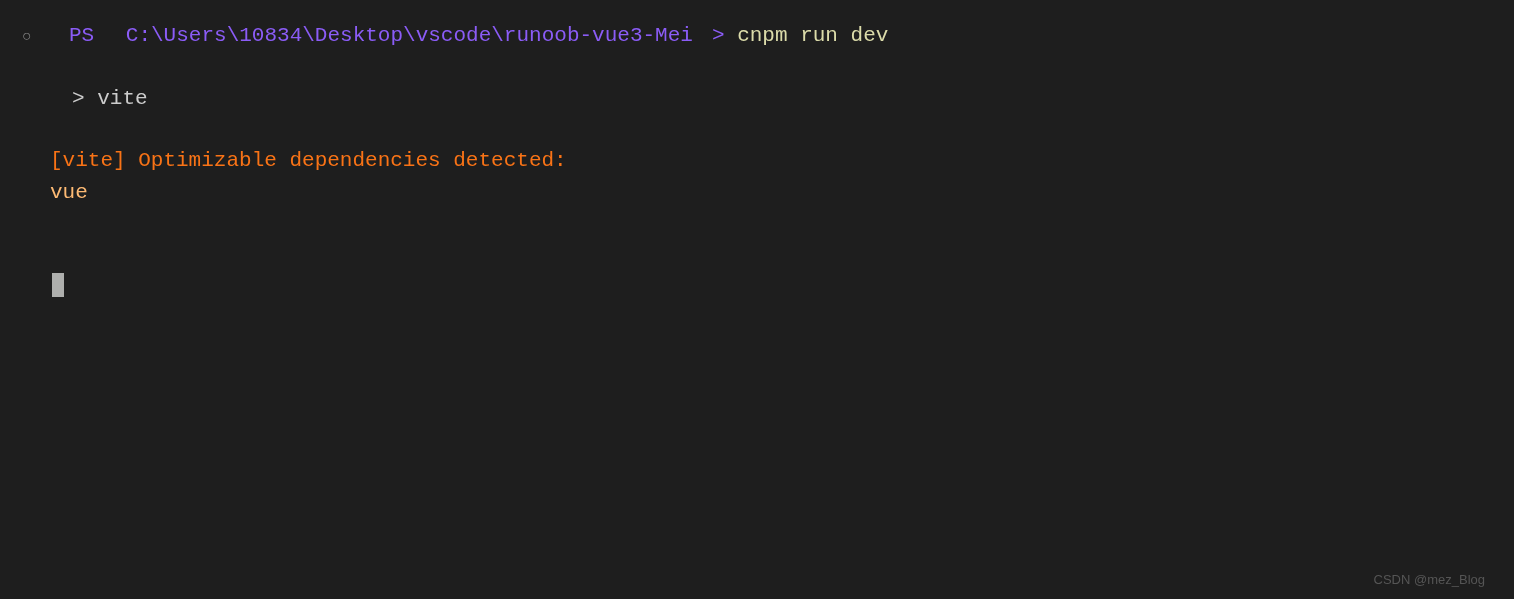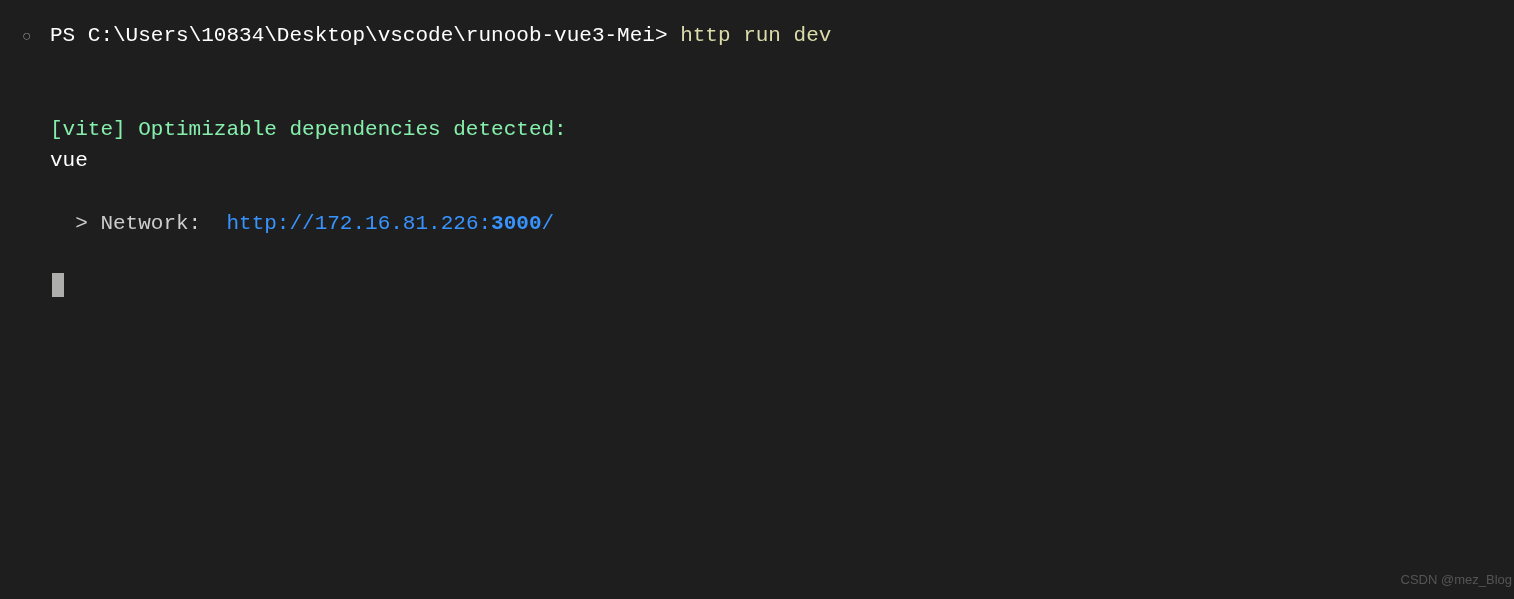--- a/index.html
+++ b/index.html
@@ -27,30 +27,31 @@
       left: 22px;
       top: 25px;
       color: #808080;
       font-size: 16px;
     }
     .line {
       white-space: pre;
       color: #cccccc;
     }
     .prompt {
-      color: #ffffff;
+      color: #8b5cf6;
+      margin-left: 19px;
     }
     .command {
       color: #dcdcaa;
     }
     .green {
-      color: #86efac;
+      color: #f97316;
     }
     .yellow {
-      color: #ffffff;
+      color: #fdba74;
     }
     .cyan {
       color: #3794ff;
     }
     .bold {
       font-weight: bold;
     }
     .blank-line {
       height: 31px;
     }
@@ -58,47 +59,47 @@
       display: inline-block;
       width: 12px;
       height: 24px;
       background-color: #aeafad;
       vertical-align: text-bottom;
       margin-left: 2px;
     }
     .watermark {
       position: absolute;
       bottom: 10px;
-      right: 2px;
+      right: 29px;
       color: #555555;
       font-size: 13px;
       font-family: Arial, sans-serif;
     }
     .indent2 {
       padding-left: 22px;
     }
   </style>
 </head>
 <body>
 
 <div class="terminal">
   <span class="gutter-icon">○</span>
 
-  <div class="line"><span class="prompt">PS </span><span class="prompt">C:\Users\10834\Desktop\vscode\runoob-vue3-Mei</span><span class="prompt">&gt; </span><span class="command">http run dev</span></div>
+  <div class="line"><span class="prompt">PS </span><span class="prompt">C:\Users\10834\Desktop\vscode\runoob-vue3-Mei</span><span class="prompt">&gt; </span><span class="command">cnpm run dev</span></div>
 
   <div class="blank-line"></div>
 
+  <div class="line indent2">&gt; vite</div>
 
   <div class="blank-line"></div>
 
   <div class="line green">[vite] Optimizable dependencies detected:</div>
   <div class="line yellow">vue</div>
 
   <div class="blank-line"></div>
 
-  <div class="line"><span>  &gt; Network:  </span><span class="cyan">http://172.16.81.226:</span><span class="cyan bold">3000</span><span class="cyan">/</span></div>
 
   <div class="blank-line"></div>
 
   <div class="line"><span class="cursor"></span></div>
 </div>
 
 <div class="watermark">CSDN @mez_Blog</div>
 
 </body></html>

